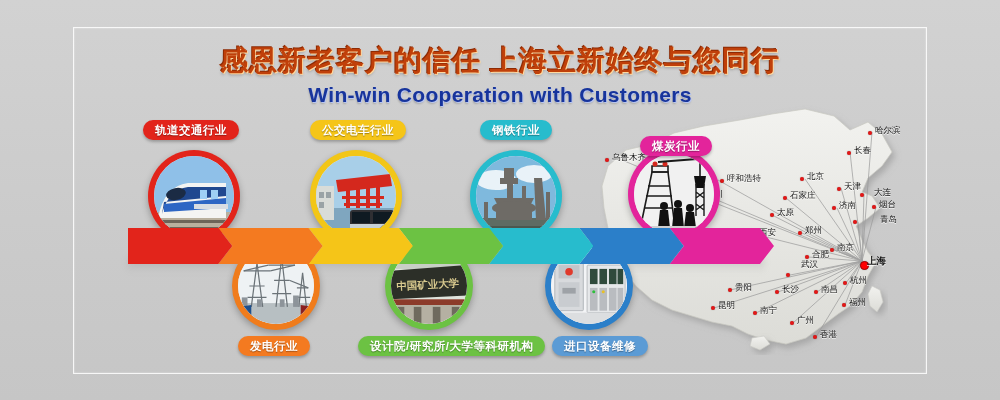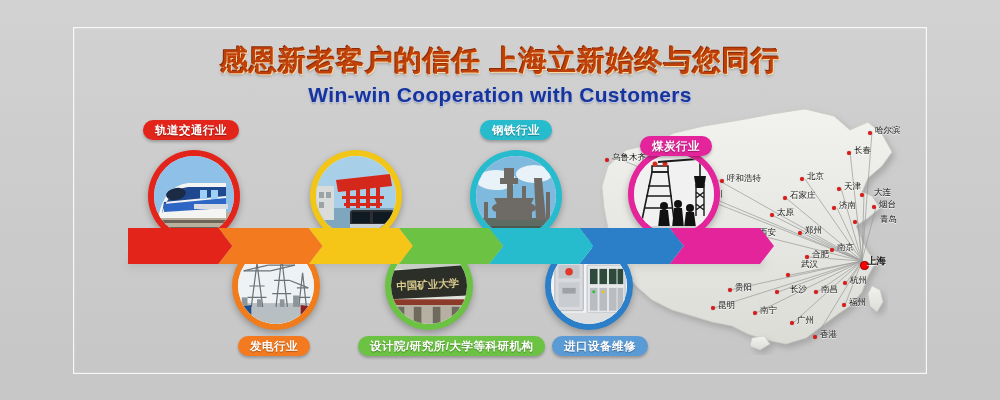--- a/index.html
+++ b/index.html
@@ -163,21 +163,21 @@
         <div class="city" style="left: 212px; top: 149px;">合肥</div>
         <div class="dot hubdot" style="left: 260px; top: 161px;"></div>
         <div class="city" style="left: 267px; top: 155px; font-weight: bold; font-size: 9.5px;">上海</div>
         <div class="dot" style="left: 186px; top: 173px;"></div>
         <div class="city" style="left: 193px; top: 159px; padding-left: 8px;">武汉</div>
         <div class="dot" style="left: 243px; top: 181px;"></div>
         <div class="city" style="left: 250px; top: 175px;">杭州</div>
         <div class="dot" style="left: 128px; top: 188px;"></div>
         <div class="city" style="left: 135px; top: 182px;">贵阳</div>
         <div class="dot" style="left: 175px; top: 190px;"></div>
-        <div class="city" style="left: 190px; top: 184px; text-align: center;">长沙</div>
+        <div class="city" style="left: 182px; top: 184px; text-align: center;">长沙</div>
         <div class="dot" style="left: 214px; top: 190px;"></div>
         <div class="city" style="left: 221px; top: 184px;">南昌</div>
         <div class="dot" style="left: 242px; top: 203px;"></div>
         <div class="city" style="left: 249px; top: 197px;">福州</div>
         <div class="dot" style="left: 111px; top: 206px;"></div>
         <div class="city" style="left: 118px; top: 200px;">昆明</div>
         <div class="dot" style="left: 153px; top: 211px;"></div>
         <div class="city" style="left: 160px; top: 205px;">南宁</div>
         <div class="dot" style="left: 190px; top: 221px;"></div>
         <div class="city" style="left: 197px; top: 215px;">广州</div>
@@ -238,20 +238,21 @@
           <rect x="34" y="54" width="44" height="22" rx="3" fill="#2f2f33"></rect>
           <rect x="36" y="56" width="18" height="11" fill="#0f1a22"></rect>
           <rect x="57" y="56" width="19" height="11" fill="#0f1a22"></rect>
           <rect x="34" y="68" width="44" height="4" fill="#c7d1d6"></rect>
           <circle cx="46" cy="76" r="4" fill="#15161a"></circle>
           <circle cx="70" cy="76" r="4" fill="#15161a"></circle>
         </g>
       </svg>
     </div>
   </div>
+  <div class="badge" style="left: 310px; top: 120px; background: rgb(245, 197, 24);">公交电车行业</div>
 
   <div class="circ" style="left:470px;top:150px;width:92px;height:92px;background:#27bccd;">
     <div class="inner">
       <svg class="art" viewBox="0 0 80 80">
         <rect width="80" height="80" fill="#7fb9dd"></rect>
         <ellipse cx="20" cy="24" rx="20" ry="10" fill="#e9f2f8"></ellipse>
         <ellipse cx="58" cy="18" rx="18" ry="9" fill="#e9f2f8"></ellipse>
         <rect y="62" width="80" height="18" fill="#5e6b63"></rect>
         <g fill="#6e6b66">
           <rect x="28" y="12" width="10" height="10"></rect>

